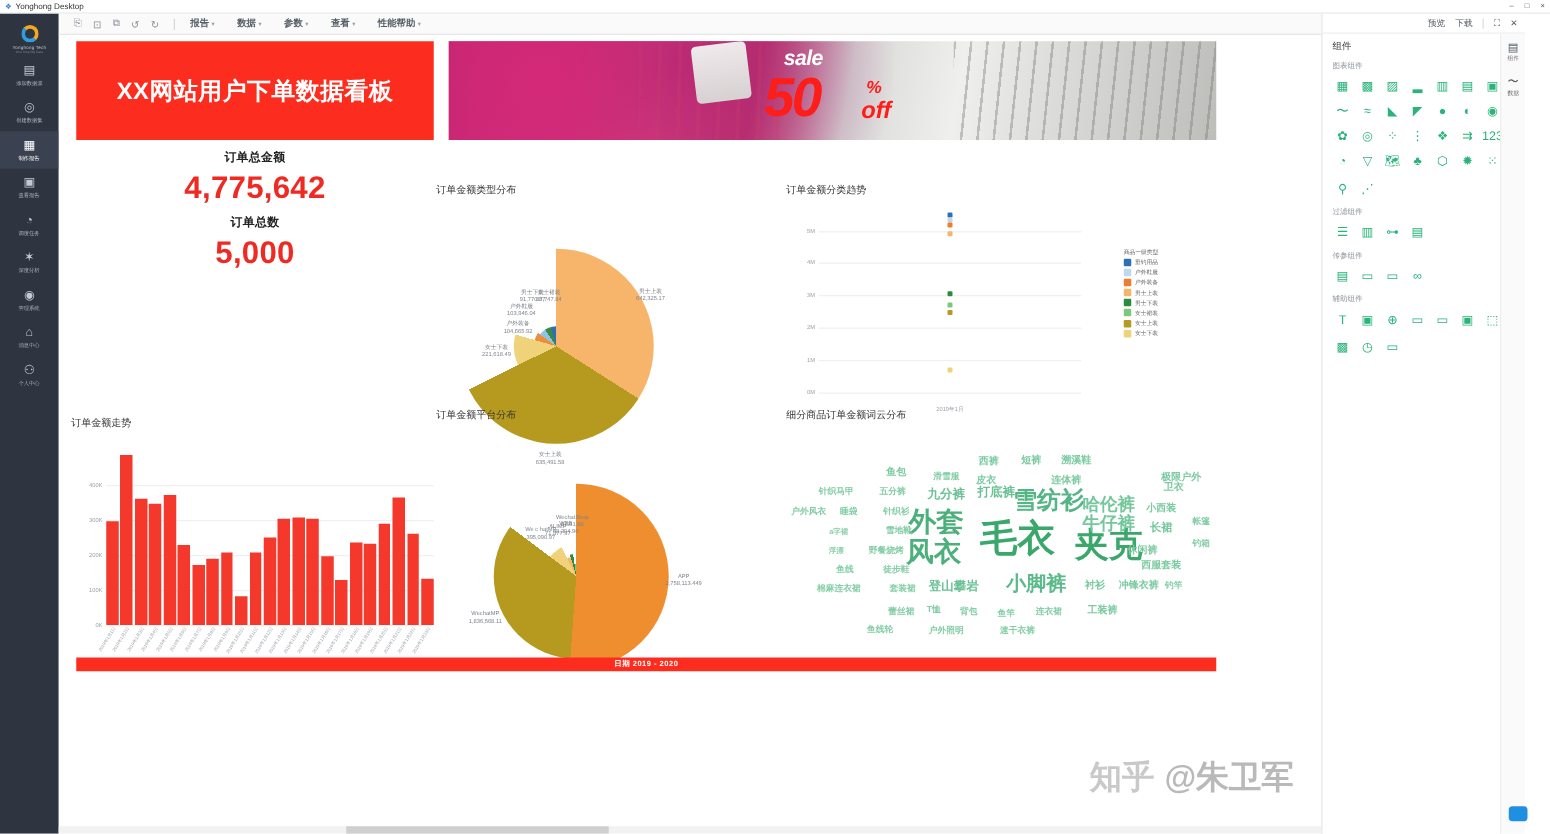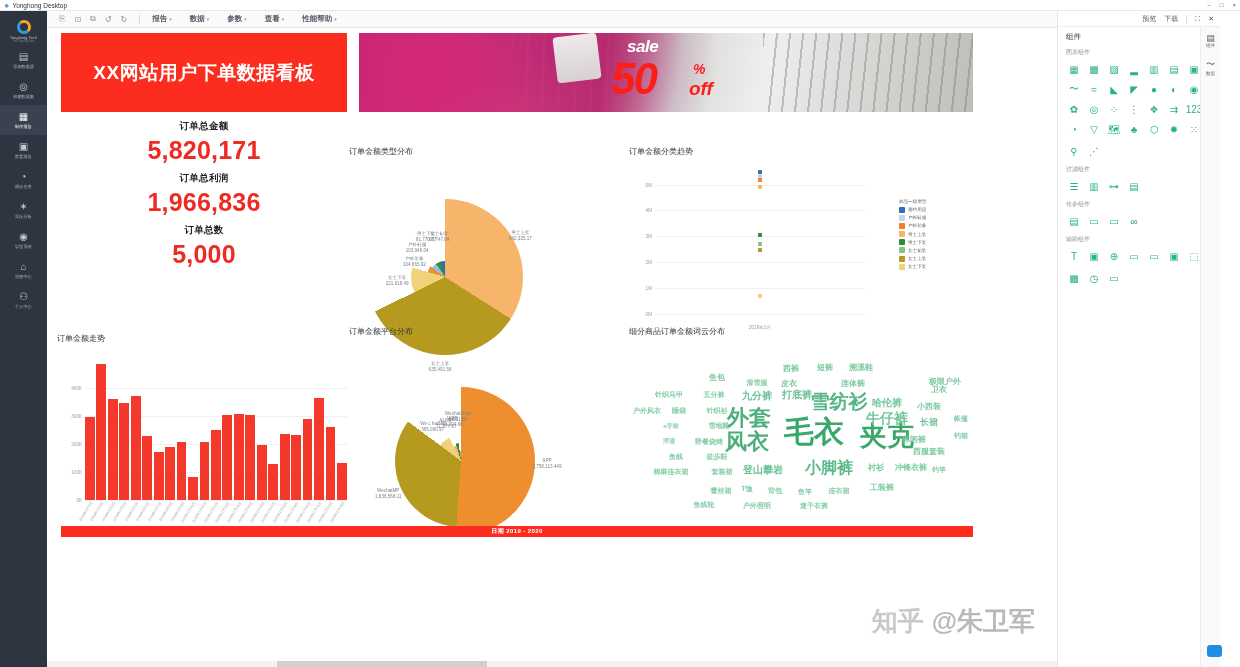--- a/index.html
+++ b/index.html
@@ -293,25 +293,21 @@
       <div class="tube"></div>
       <div class="hero-sale">sale</div>
       <div class="hero-50">50</div>
       <div class="hero-pct">%</div>
       <div class="hero-off">off</div>
     </div>
 
     <div class="kpis">
       <div class="kpi">
         <div class="kpi-label">订单总金额</div>
-        <div class="kpi-value">5,820,171</div>
-      </div>
-      <div class="kpi">
-        <div class="kpi-label">订单总利润</div>
-        <div class="kpi-value">1,966,836</div>
+        <div class="kpi-value">4,775,642</div>
       </div>
       <div class="kpi">
         <div class="kpi-label">订单总数</div>
         <div class="kpi-value">5,000</div>
       </div>
     </div>
 
     <div class="card" id="card-pie-type">
       <div class="card-title">订单金额类型分布</div>
       <div class="plot" id="plot-pie-type">
@@ -572,21 +568,21 @@
       <div class="wc" id="plot-wc">
           <span style="left: 185px; top: 92px; font-size: 30px; color: rgb(58, 168, 107);">毛衣</span>
           <span style="left: 258px; top: 96px; font-size: 27px; color: rgb(58, 168, 107);">夹克</span>
           <span style="left: 120px; top: 78px; font-size: 22px; color: rgb(77, 176, 124);">外套</span>
           <span style="left: 118px; top: 102px; font-size: 22px; color: rgb(77, 176, 124);">风衣</span>
           <span style="left: 210px; top: 61px; font-size: 19px; color: rgb(85, 181, 134);">雪纺衫</span>
           <span style="left: 200px; top: 128px; font-size: 16px; color: rgb(91, 186, 138);">小脚裤</span>
           <span style="left: 134px; top: 130px; font-size: 10px; color: rgb(108, 194, 150);">登山攀岩</span>
           <span style="left: 128px; top: 56px; font-size: 10px; color: rgb(108, 194, 150);">九分裤</span>
           <span style="left: 168px; top: 55px; font-size: 10px; color: rgb(108, 194, 150);">打底裤</span>
-          <span style="left: 258px; top: 63px; font-size: 10px; color: rgb(116, 199, 156);">哈伦裤</span>
+          <span style="left: 258px; top: 63px; font-size: 14px; color: rgb(116, 199, 156);">哈伦裤</span>
           <span style="left: 258px; top: 78px; font-size: 14px; color: rgb(116, 199, 156);">牛仔裤</span>
           <span style="left: 300px; top: 82px; font-size: 9px; color: rgb(116, 199, 156);">长裙</span>
           <span style="left: 285px; top: 100px; font-size: 8px; color: rgb(124, 202, 161);">休闲裤</span>
           <span style="left: 300px; top: 112px; font-size: 8px; color: rgb(124, 202, 161);">西服套装</span>
           <span style="left: 247px; top: 128px; font-size: 8px; color: rgb(124, 202, 161);">衬衫</span>
           <span style="left: 282px; top: 128px; font-size: 8px; color: rgb(124, 202, 161);">冲锋衣裤</span>
           <span style="left: 253px; top: 148px; font-size: 8px; color: rgb(124, 202, 161);">工装裤</span>
           <span style="left: 210px; top: 150px; font-size: 7px; color: rgb(132, 205, 166);">连衣裙</span>
           <span style="left: 118px; top: 148px; font-size: 7px; color: rgb(132, 205, 166);">T恤</span>
           <span style="left: 146px; top: 150px; font-size: 7px; color: rgb(132, 205, 166);">背包</span>

